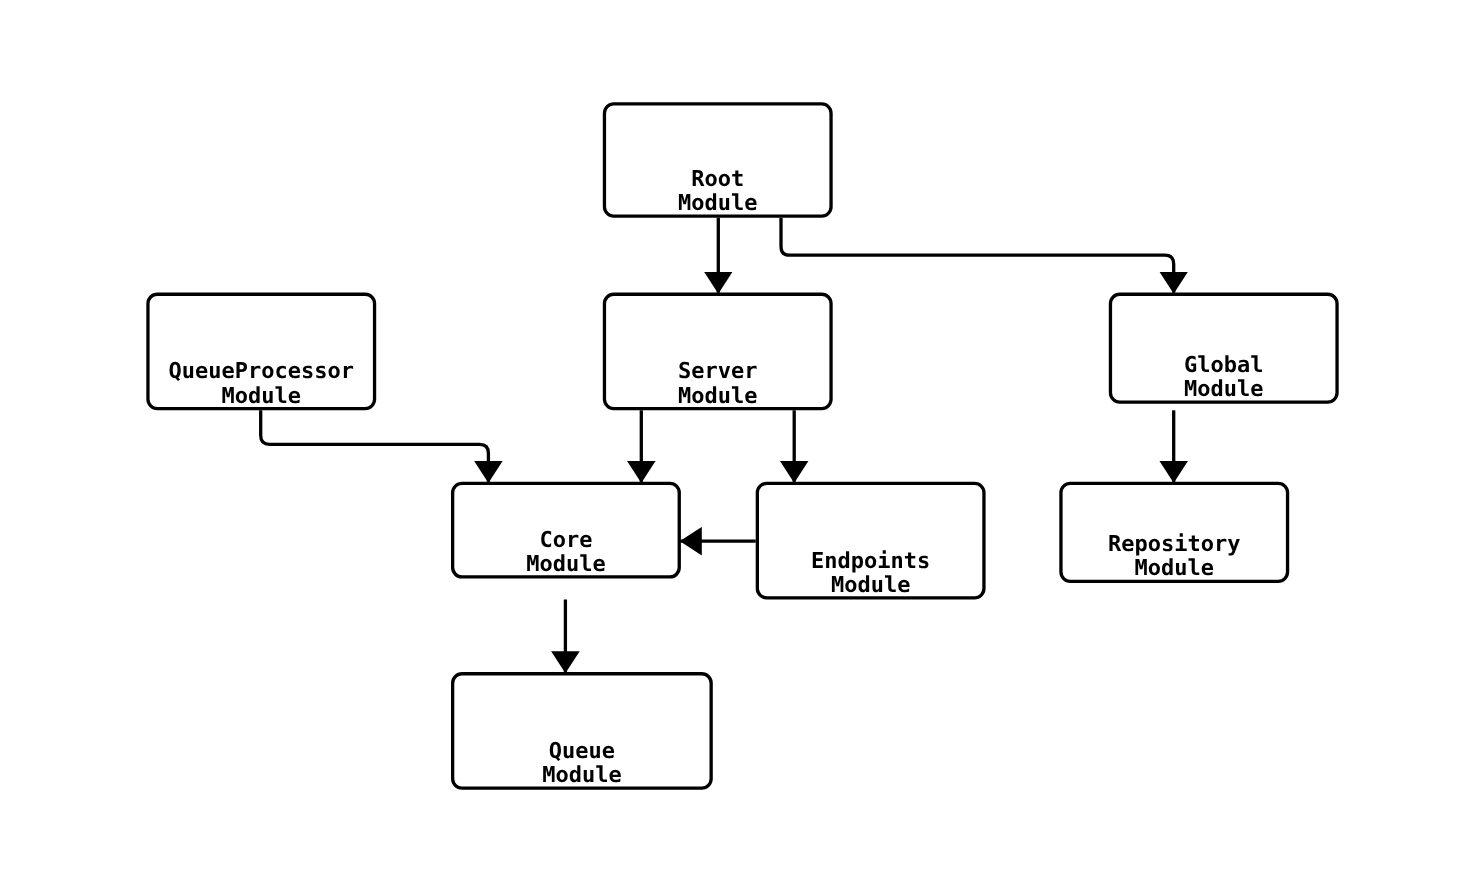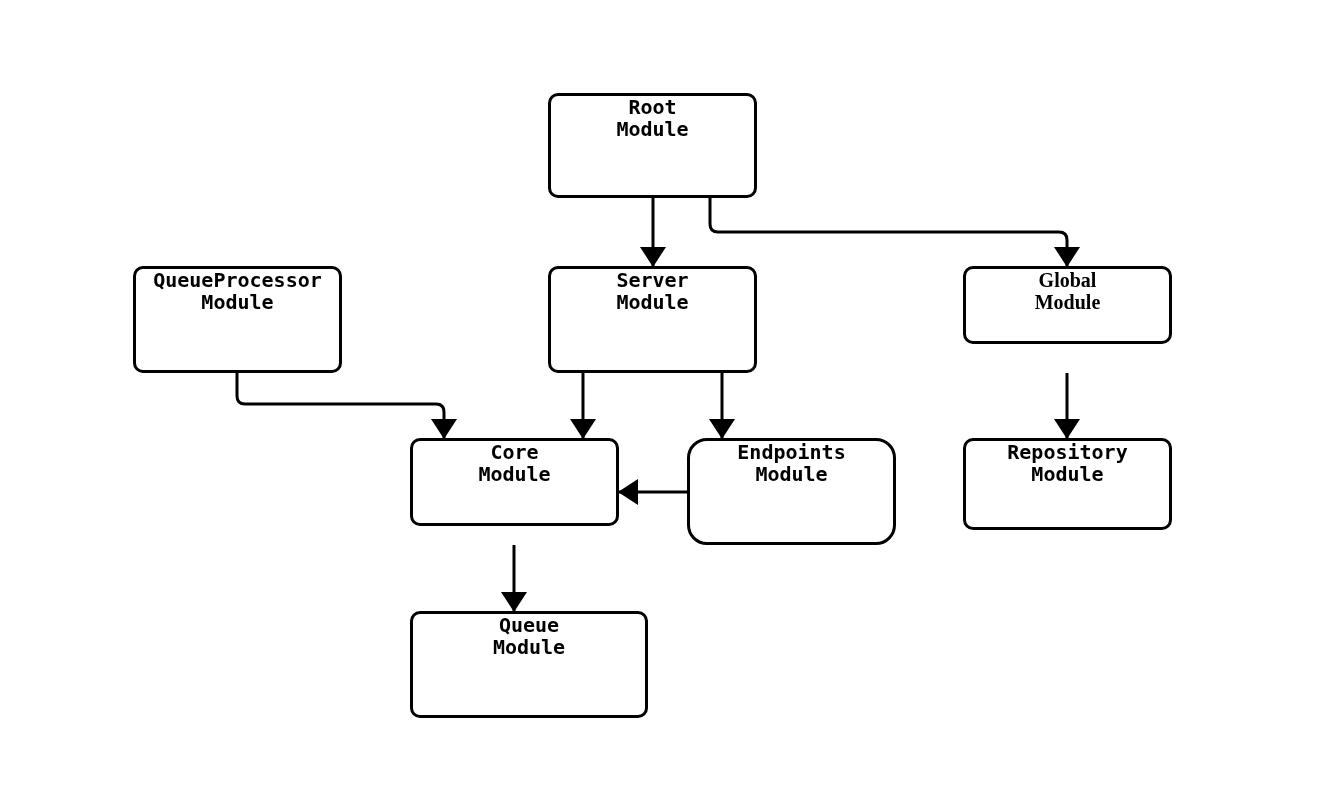--- a/index.html
+++ b/index.html
@@ -27,21 +27,21 @@
     height: 809px;
     pointer-events: none;
   }
   .node {
     position: absolute;
     box-sizing: border-box;
     background: #ffffff;
     border: 3px solid #000000;
     border-radius: 10px;
     display: flex;
-    align-items: flex-start;
+    align-items: flex-end;
     justify-content: center;
     text-align: center;
   }
   .node-label {
     font-weight: bold;
     font-size: 20px;
     line-height: 22px;
     color: #000000;
     white-space: pre-line;
     letter-spacing: 0px;
@@ -75,29 +75,29 @@
 Module</span>
   </div>
   <div class="node" style="left: 133px; top: 266px; width: 209px; height: 107px;">
     <span class="node-label">QueueProcessor
 Module</span>
   </div>
   <div class="node" style="left: 548px; top: 266px; width: 209px; height: 107px;">
     <span class="node-label">Server
 Module</span>
   </div>
-  <div class="node" style="left: 963px; top: 266px; width: 209px; height: 78px; font-family: Liberation Serif, serif;">
+  <div class="node" style="left: 1008px; top: 266px; width: 209px; height: 101px;">
     <span class="node-label">Global
 Module</span>
   </div>
   <div class="node" style="left: 410px; top: 438px; width: 209px; height: 88px;">
     <span class="node-label">Core
 Module</span>
   </div>
-  <div class="node" style="left: 687px; top: 438px; width: 209px; height: 107px; border-radius: 20px;">
+  <div class="node" style="left: 687px; top: 438px; width: 209px; height: 107px;">
     <span class="node-label">Endpoints
 Module</span>
   </div>
   <div class="node" style="left: 963px; top: 438px; width: 209px; height: 92px;">
     <span class="node-label">Repository
 Module</span>
   </div>
   <div class="node" style="left: 410px; top: 611px; width: 238px; height: 107px;">
     <span class="node-label">Queue
 Module</span>

